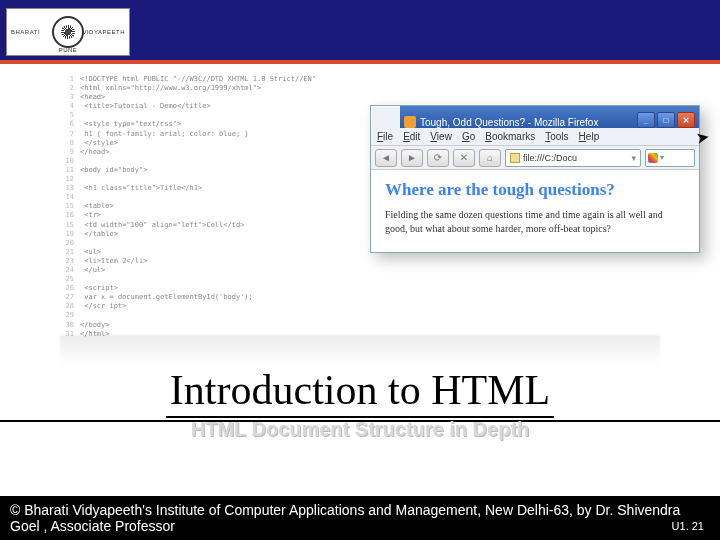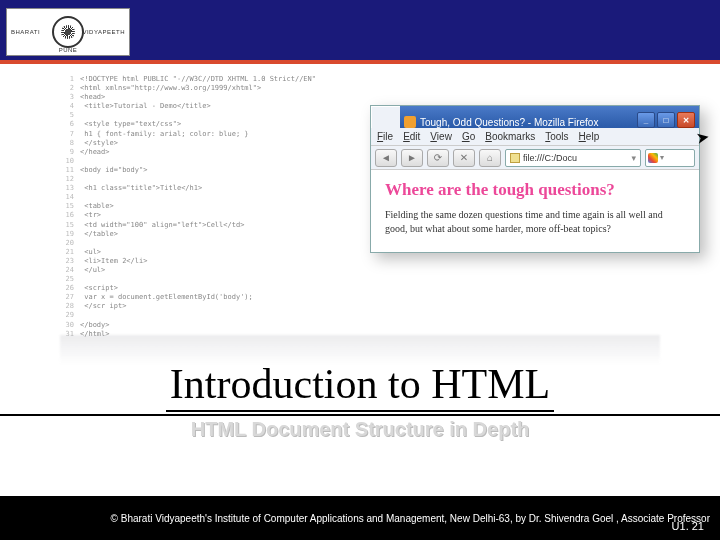--- a/index.html
+++ b/index.html
@@ -28,32 +28,32 @@
   .browser-menu { height: 18px; background: #eef2f8; display: flex; align-items: center; padding: 0 6px; gap: 10px; font-size: 10px; color: #333; border-bottom: 1px solid #ccc; }
   .browser-menu span { text-decoration: underline; text-decoration-color: transparent; }
   .browser-menu span::first-letter { text-decoration: underline; }
   .browser-toolbar { height: 24px; background: #eef2f8; display: flex; align-items: center; padding: 0 4px; gap: 4px; border-bottom: 1px solid #ccc; }
   .nav-btn { width: 22px; height: 18px; background: linear-gradient(#f8f8f8,#ddd); border: 1px solid #aaa; border-radius: 3px; display: flex; align-items: center; justify-content: center; font-size: 10px; color: #777; }
   .url-bar { flex: 1; height: 18px; background: #fff; border: 1px solid #8aa; border-radius: 2px; display: flex; align-items: center; padding: 0 4px; font-size: 9px; color: #333; gap: 3px; }
   .url-icon { width: 10px; height: 10px; background: #f0e090; border: 1px solid #c0a040; }
   .search-bar { width: 50px; height: 18px; background: #fff; border: 1px solid #8aa; border-radius: 2px; display: flex; align-items: center; padding: 0 2px; font-size: 9px; color: #888; gap: 2px; }
   .g-icon { width: 10px; height: 10px; background: linear-gradient(45deg,#4285f4,#ea4335,#fbbc05,#34a853); border-radius: 2px; }
   .browser-body { background: #fff; padding: 10px 14px 16px; }
-  .headline { font-family: Georgia, 'Times New Roman', serif; font-size: 17px; font-weight: bold; color: #ec4899; margin-bottom: 8px; }
+  .headline { font-family: Georgia, 'Times New Roman', serif; font-size: 17px; font-weight: bold; color: #3b82f6; margin-bottom: 8px; }
   .body-text { font-family: Georgia, serif; font-size: 10px; color: #333; line-height: 1.4; }
   .cursor { position: absolute; right: -10px; top: 22px; font-size: 16px; color: #000; transform: rotate(-10deg); }
 
   .reflection { position: absolute; top: 335px; left: 60px; width: 600px; height: 30px; background: linear-gradient(to bottom, rgba(150,150,160,0.18), transparent); filter: blur(1px); }
 
-  .title-main { position: absolute; top: 358px; width: 100%; text-align: center; font-family: 'Times New Roman', serif; font-size: 42px; color: #000; border-bottom: 2px solid #000; padding-bottom: 2px; margin: 2px auto; left: 0; }
+  .title-main { position: absolute; top: 358px; width: 100%; text-align: center; font-family: 'Times New Roman', serif; font-size: 42px; color: #000; border-bottom: 2px solid #000; padding-bottom: 2px; margin: 8px auto; left: 0; }
   .title-main-inner { display: inline-block; border-bottom: 2px solid #000; padding: 0 4px 2px; }
   .title-sub { position: absolute; top: 418px; width: 100%; text-align: center; font-family: Arial, sans-serif; font-size: 20px; font-weight: bold; color: #d8d8d8; text-shadow: 1px 1px 0 #bbb; }
 
   .footer { position: absolute; bottom: 0; left: 0; width: 100%; height: 44px; background: #000; color: #fff; display: flex; align-items: center; padding: 0 10px; }
-  .footer-copy { font-size: 10px; flex: 1; text-align: right; }
+  .footer-copy { font-size: 14px; flex: 1; }
   .footer-page { font-size: 11px; position: absolute; right: 16px; bottom: 8px; }
 </style>
 </head>
 <body>
 
 <div class="slide">
 
   <div class="header-bar">
     <div class="logo-box">
       <span class="logo-text logo-left">BHARATI</span>

